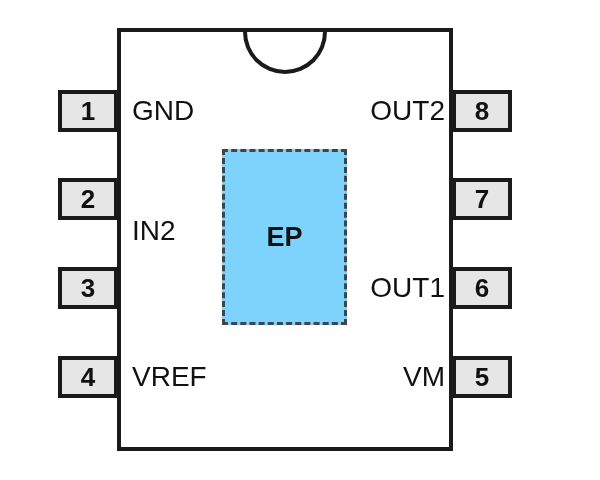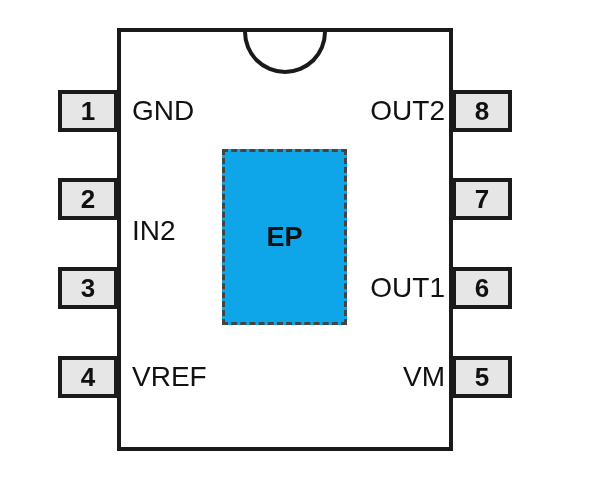--- a/index.html
+++ b/index.html
@@ -84,21 +84,21 @@
   .lrow-3 { top: 362px; }
   
   .ep-pad {
     position: absolute;
     left: 222px;
     top: 149px;
     width: 125px;
     height: 176px;
     box-sizing: border-box;
     border: 3px dashed #444444;
-    background: #0ea5e9;
+    background: #7dd3fc;
     z-index: 2;
     display: flex;
     align-items: center;
     justify-content: center;
   }
   .ep-label {
     font-size: 27px;
     font-weight: bold;
     color: #111111;
   }

